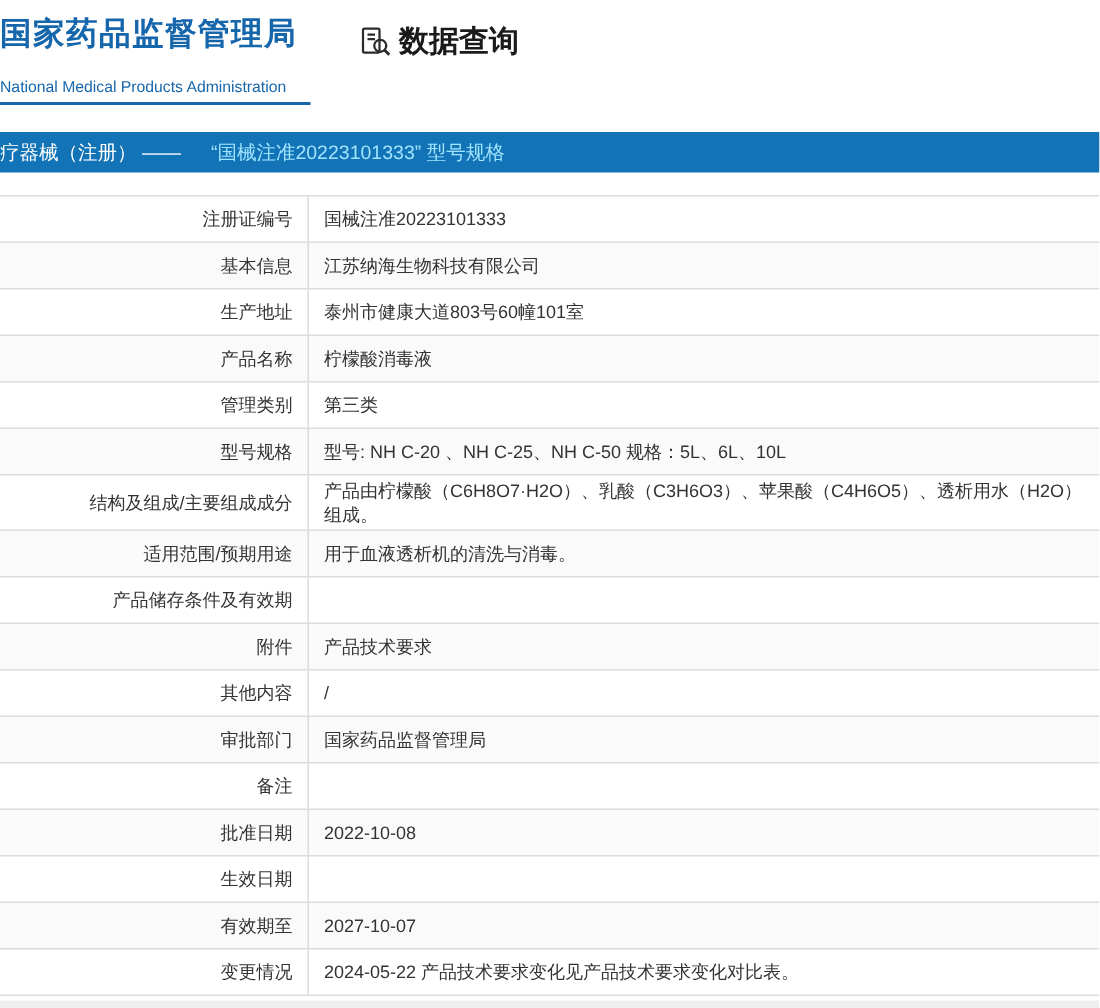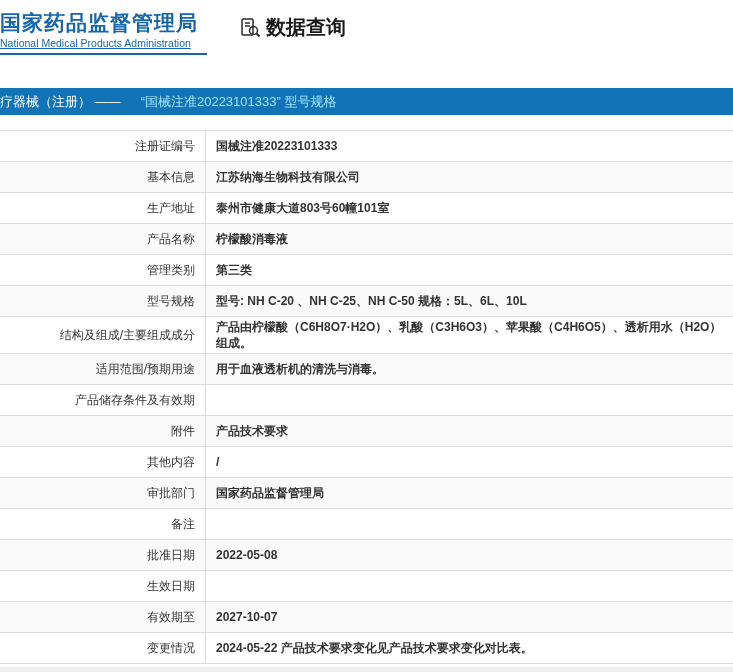--- a/index.html
+++ b/index.html
@@ -12,21 +12,21 @@
   .site-header{
     height:88px;box-sizing:border-box;padding-top:10px;
     display:flex;align-items:flex-start;background:#fff;
   }
   .logo{width:207px;flex:0 0 auto;}
   .logo-cn{
     color:#1666ab;font-size:21px;font-weight:bold;letter-spacing:1px;
     line-height:1.2;white-space:nowrap;
   }
   .logo-en{
-    color:#1666ab;font-size:10.5px;margin-top:2px;white-space:nowrap;text-decoration:underline;
+    color:#1666ab;font-size:10.5px;margin-top:17px;white-space:nowrap;
   }
   .logo-rule{height:2px;background:#1666ab;margin-top:4px;width:207px;}
   .nav-query{
     margin-left:33px;margin-top:4px;display:flex;align-items:center;
     cursor:pointer;
   }
   .query-icon{display:inline-flex;margin-right:5px;}
   .nav-query-label{font-size:20px;font-weight:600;color:#1a1a1a;}
   
   .banner{
@@ -42,21 +42,21 @@
     font-size:12px;color:#333;
   }
   .info-table td{
     border:1px solid #dcdcdc;height:26px;padding:2px 10px;
     vertical-align:middle;line-height:1.35;overflow:hidden;
   }
   .info-table tr:nth-child(even){background:#fafafa;}
   .label-cell{
     width:185px;text-align:right;border-left:none !important;margin-left:28px;
   }
-  .value-cell{border-right:none !important;text-align:left;font-weight:bold;}
+  .value-cell{border-right:none !important;text-align:left;}
   .info-table tr:nth-child(18) td{height:46px;}
   .info-table tr:nth-child(19) td{height:29px;}
   
   .footer-strip{
     position:absolute;left:0;bottom:0;width:733px;height:5px;background:#efefef;
   }
 </style>
 </head>
 <body>
 
@@ -135,21 +135,21 @@
         <tr>
           <td class="label-cell">审批部门</td>
           <td class="value-cell">国家药品监督管理局</td>
         </tr>
         <tr>
           <td class="label-cell">备注</td>
           <td class="value-cell"></td>
         </tr>
         <tr>
           <td class="label-cell">批准日期</td>
-          <td class="value-cell">2022-05-08</td>
+          <td class="value-cell">2022-10-08</td>
         </tr>
         <tr>
           <td class="label-cell">生效日期</td>
           <td class="value-cell"></td>
         </tr>
         <tr>
           <td class="label-cell">有效期至</td>
           <td class="value-cell">2027-10-07</td>
         </tr>
         <tr>

